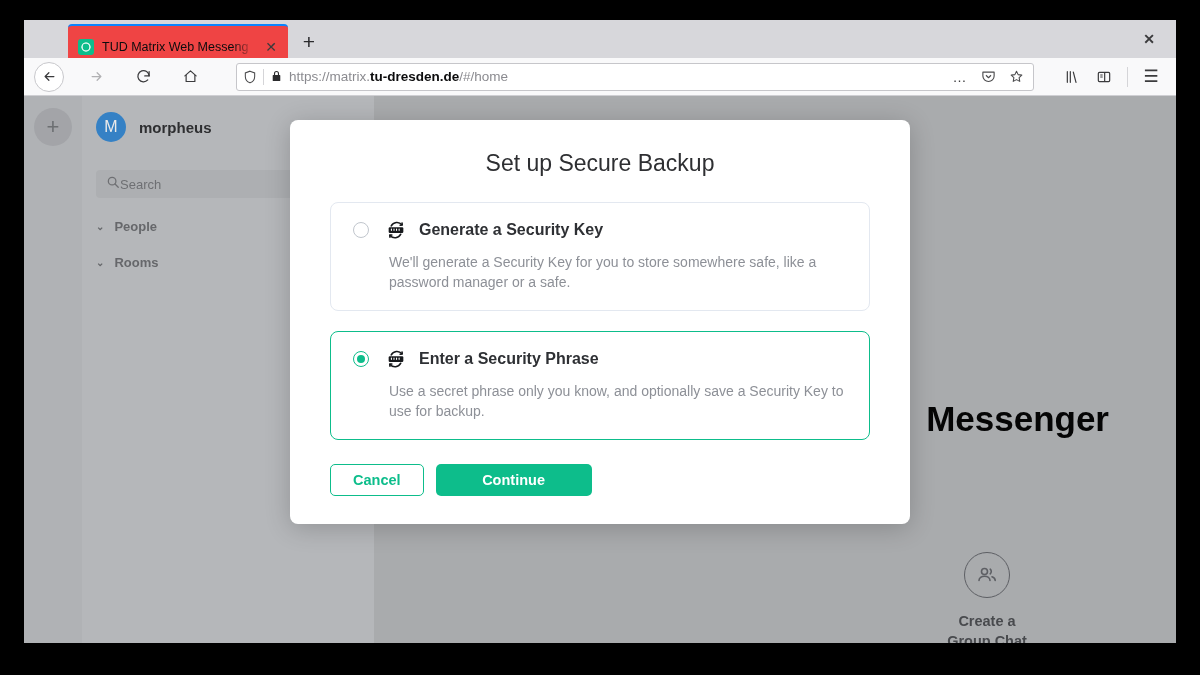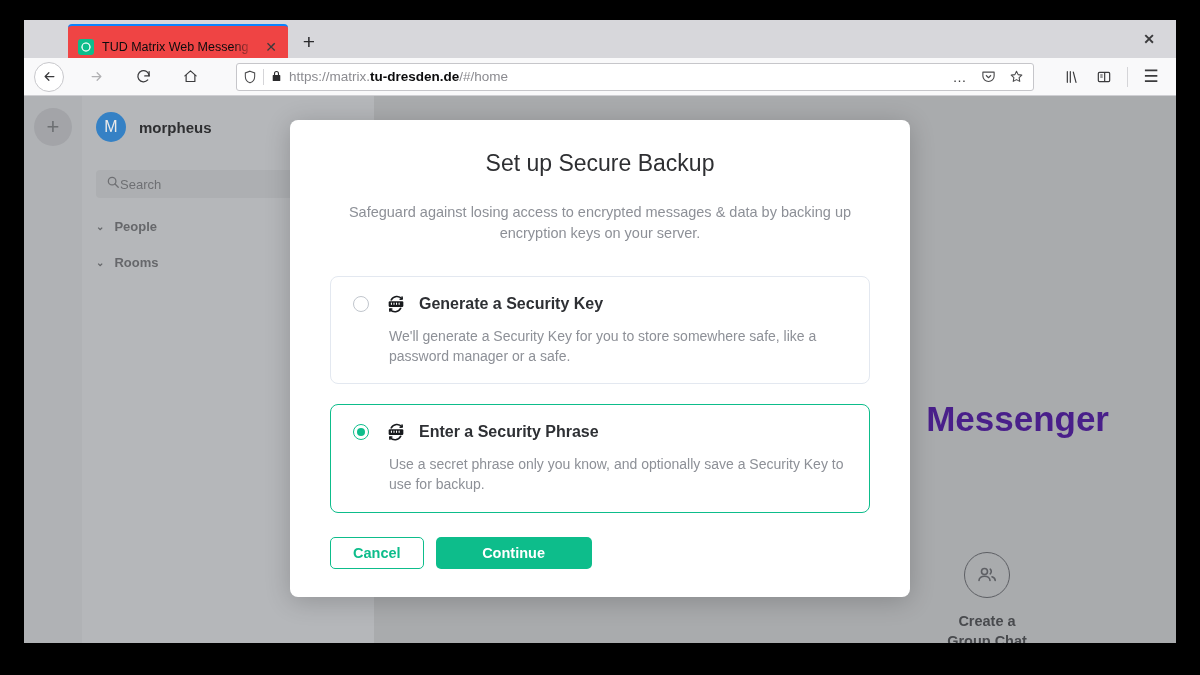--- a/index.html
+++ b/index.html
@@ -191,21 +191,21 @@
 
   
   #home-pane {
     flex: 1 1 auto;
     background: #b7b9bc;
     position: relative;
   }
   #home-title {
     position: absolute;
     right: 67px; top: 303px;
-    font-size: 35px; font-weight: bold; color: #4c1d95;
+    font-size: 35px; font-weight: bold; color: #000000;
     white-space: nowrap;
   }
   #group-chat-tile {
     position: absolute;
     left: 538px; top: 456px;
     width: 150px;
     display: flex; flex-direction: column; align-items: center; gap: 13px; justify-content: space-between;
   }
   #group-chat-icon {
     width: 46px; height: 46px; border-radius: 50%;
@@ -451,21 +451,20 @@
           </div>
           <div id="group-chat-label"><span>Create a</span><br><span>Group Chat</span></div>
         </div>
       </div>
     </div>
 
     <div id="modal-backdrop"></div>
 
     <div id="dialog">
       <div id="dialog-title">Set up Secure Backup</div>
-      <div id="dialog-description">Safeguard against losing access to encrypted messages &amp; data by backing up encryption keys on your server.</div>
 
       <div class="option-card">
         <div class="option-head">
           <span class="radio"></span>
           <span class="option-icon">
             <svg width="22" height="22" viewBox="0 0 24 24" fill="none" stroke="#17191c" stroke-width="1.7" stroke-linecap="round" stroke-linejoin="round">
               <rect x="4" y="9" width="16" height="6.2" rx="1.3" fill="#17191c" stroke="none"></rect>
               <path d="M7 11v1.4M9.8 11v1.4M12.6 11v1.4M15.4 11v1.4" stroke="#ffffff" stroke-width="1.2"></path>
               <path d="M6.8 7.6A7 7 0 0 1 18.4 6.3"></path>
               <path d="M18.6 4.3l.2 2.3-2.3.2"></path>

